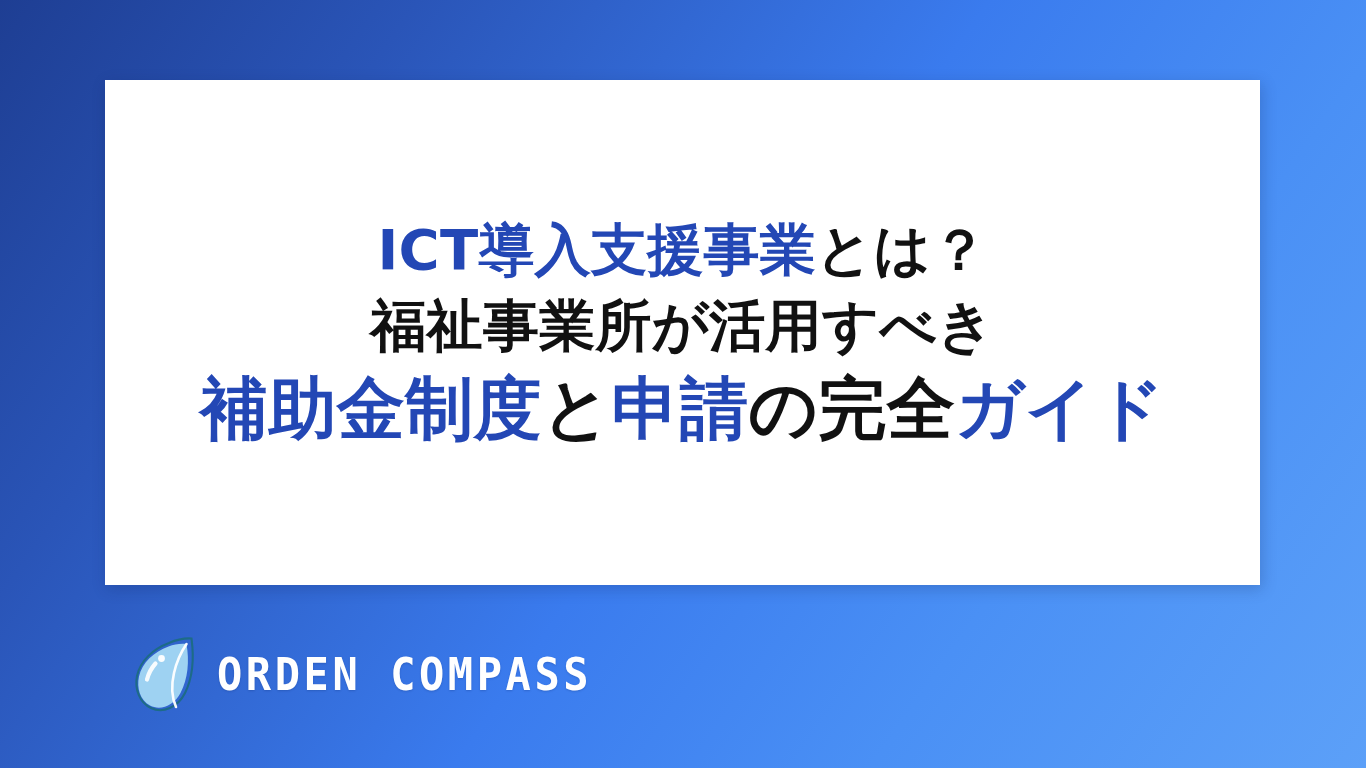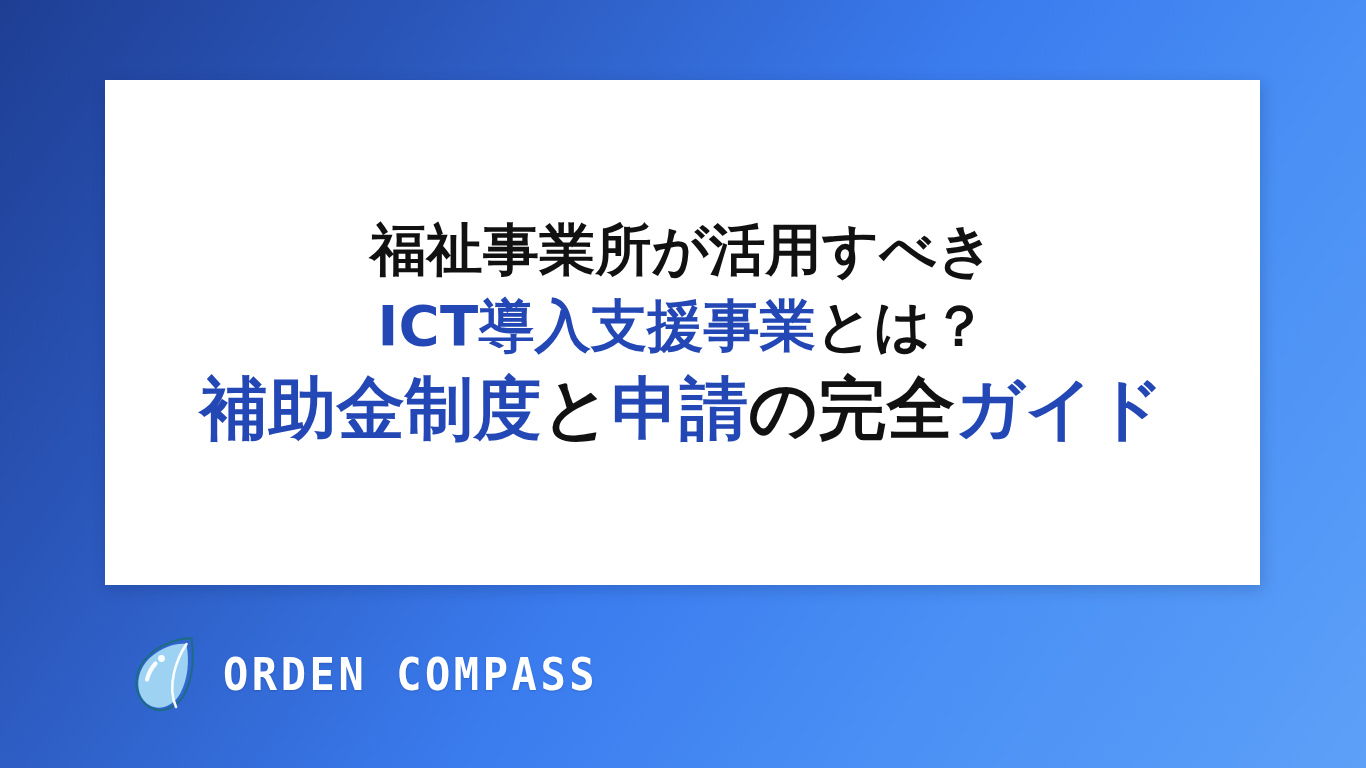--- a/index.html
+++ b/index.html
@@ -67,21 +67,21 @@
   .seg-blue  { color: #2347b5; }
   .seg-black { color: #111111; }
 
   
   #logo {
     position: absolute;
     left: 131px;
     top: 633px;
     display: flex;
     align-items: center;
-    gap: 18px;
+    gap: 12px;
   }
 
   #logo-mark {
     width: 74px;
     height: 84px;
     flex: 0 0 auto;
     display: block;
   }
 
   #logo-text {
@@ -98,23 +98,23 @@
 </style>
 </head>
 <body>
 
 <div id="slide">
 
   <div id="card">
 
     <div id="headline">
 
+      <div class="hl-line line1"><span class="seg-blue">ICT導入支援事業</span><span class="seg-black">とは？</span></div>
+
       <div class="hl-line line2"><span class="seg-black">福祉事業所が活用すべき</span></div>
-
-      <div class="hl-line line1"><span class="seg-blue">ICT導入支援事業</span><span class="seg-black">とは？</span></div>
 
       <div class="hl-line line3"><span class="seg-blue">補助金制度</span><span class="seg-black">と</span><span class="seg-blue">申請</span><span class="seg-black">の完全</span><span class="seg-blue">ガイド</span></div>
 
     </div>
   </div>
 
   <div id="logo">
 
     <svg id="logo-mark" viewBox="0 0 74 84">
       <path d="M60.5 5.5 C63 24 62 44 54 60 C47 74 32 81 20 75 C8.5 69.5 3.5 56 6 43 C9 28 22 16 38 10 C45 7 53 5 60.5 5.5 Z" fill="none" stroke="#1d6b87" stroke-width="2.1" stroke-linecap="round"></path>

